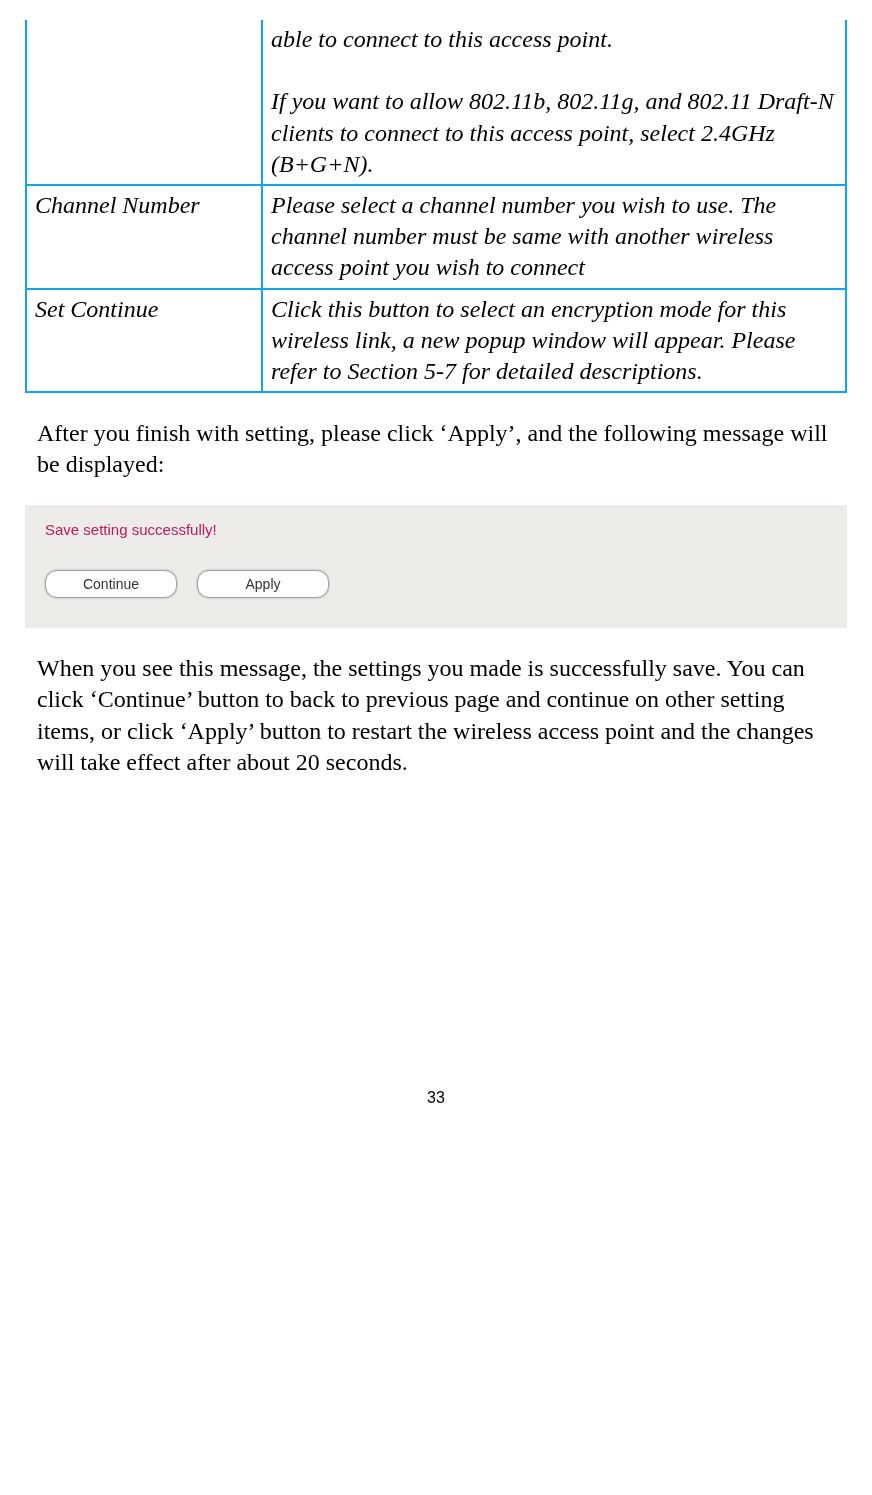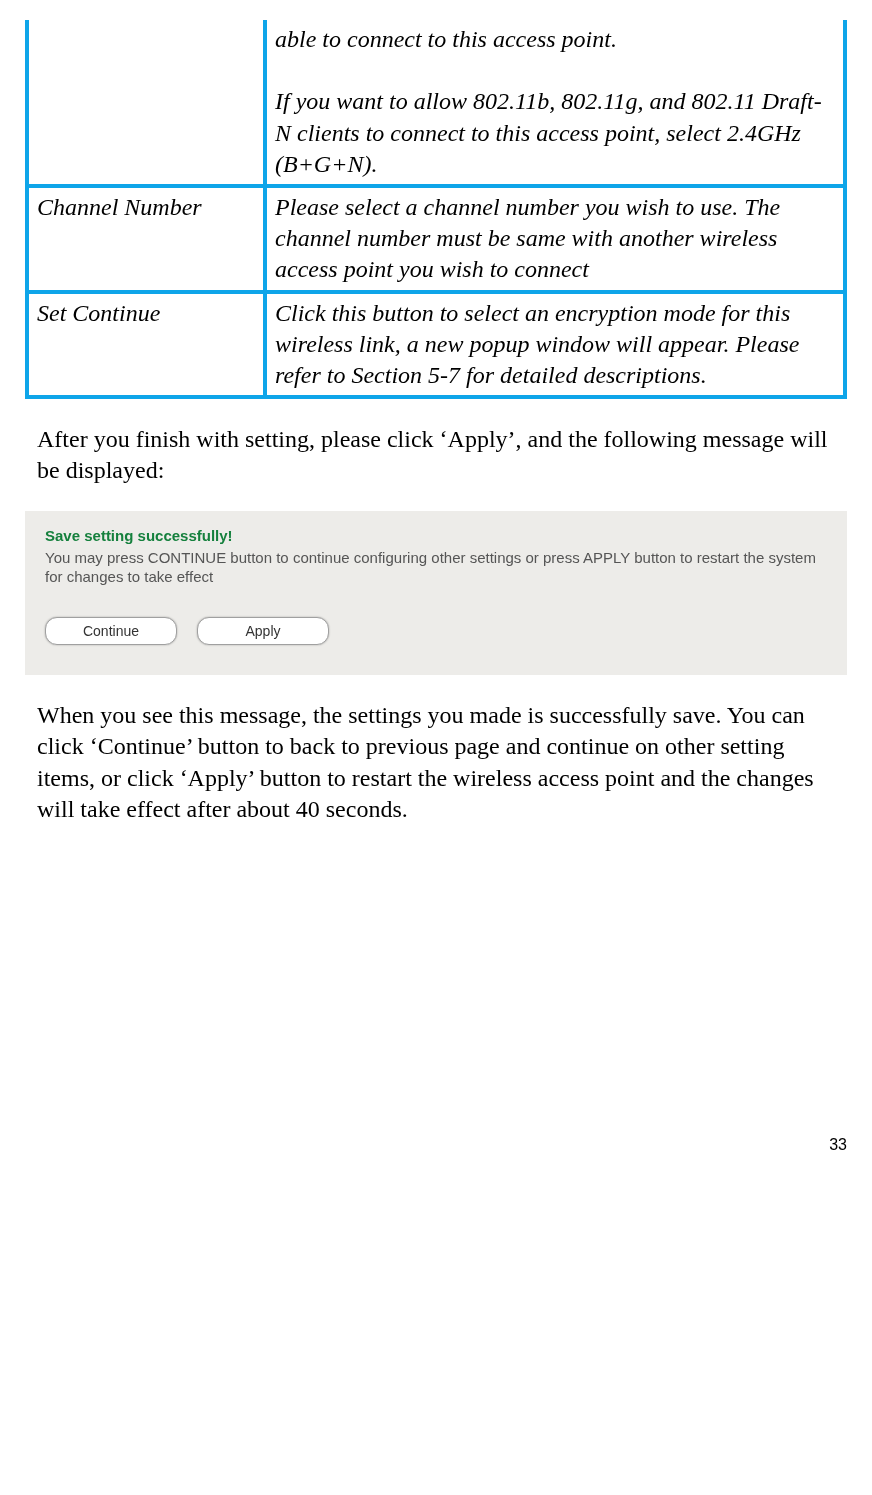--- a/index.html
+++ b/index.html
@@ -10,21 +10,21 @@
       padding: 20px 25px;
       color: #000;
       width: 822px;
     }
     table {
       border-collapse: collapse;
       width: 100%;
       margin-bottom: 22px;
     }
     td {
-      border: 4px solid #0ea5e9;
+      border: 2px solid #0ea5e9;
       padding: 4px 8px;
       vertical-align: top;
       font-style: italic;
     }
     td.col1 {
       width: 218px;
     }
     td.col2 {
       width: auto;
     }
@@ -37,23 +37,23 @@
     }
     .dialog-box {
       background: #edece9;
       padding: 15px 20px 30px 20px;
       border: none;
       margin: 10px 0 25px 0;
     }
     .dialog-title {
       font-family: Arial, sans-serif;
       font-size: 15px;
-      font-weight: bold;
-      color: #15803d;
-      margin-bottom: 2px;
+      font-weight: normal;
+      color: #be185d;
+      margin-bottom: 30px;
       font-style: normal;
     }
     .dialog-text {
       font-family: Arial, sans-serif;
       font-size: 15px;
       color: #555;
       margin-bottom: 30px;
       font-style: normal;
     }
     .dialog-buttons {
@@ -68,21 +68,21 @@
       width: 130px;
       text-align: center;
       background: #fff;
       border: 1px solid #a0a0a0;
       border-radius: 12px;
       box-shadow: 0 0 2px rgba(0,0,0,0.3);
       cursor: pointer;
       font-style: normal;
     }
     .page-number {
-      text-align: right;
+      text-align: center;
       font-family: Arial, sans-serif;
       font-size: 16px;
       margin-top: 310px;
       font-style: normal;
     }
   </style>
 </head>
 <body>
 
 <table>
@@ -101,22 +101,21 @@
     <td class="col1">Set Continue</td>
     <td class="col2">Click this button to select an encryption mode for this wireless link, a new popup window will appear. Please refer to Section 5-7 for detailed descriptions.</td>
   </tr>
 </tbody>
   </table>
 
 <p class="body-text">After you finish with setting, please click ‘Apply’, and the following message will be displayed:</p>
 
 <div class="dialog-box">
   <div class="dialog-title">Save setting successfully!</div>
-  <div class="dialog-text">You may press CONTINUE button to continue configuring other settings or press APPLY button to restart the system for changes to take effect</div>
   <div class="dialog-buttons">
     <div class="btn">Continue</div>
     <div class="btn">Apply</div>
   </div>
 </div>
 
-<p class="body-text">When you see this message, the settings you made is successfully save. You can click ‘Continue’ button to back to previous page and continue on other setting items, or click ‘Apply’ button to restart the wireless access point and the changes will take effect after about 40 seconds.</p>
+<p class="body-text">When you see this message, the settings you made is successfully save. You can click ‘Continue’ button to back to previous page and continue on other setting items, or click ‘Apply’ button to restart the wireless access point and the changes will take effect after about 20 seconds.</p>
 
 <div class="page-number">33</div>
 
 </body></html>

